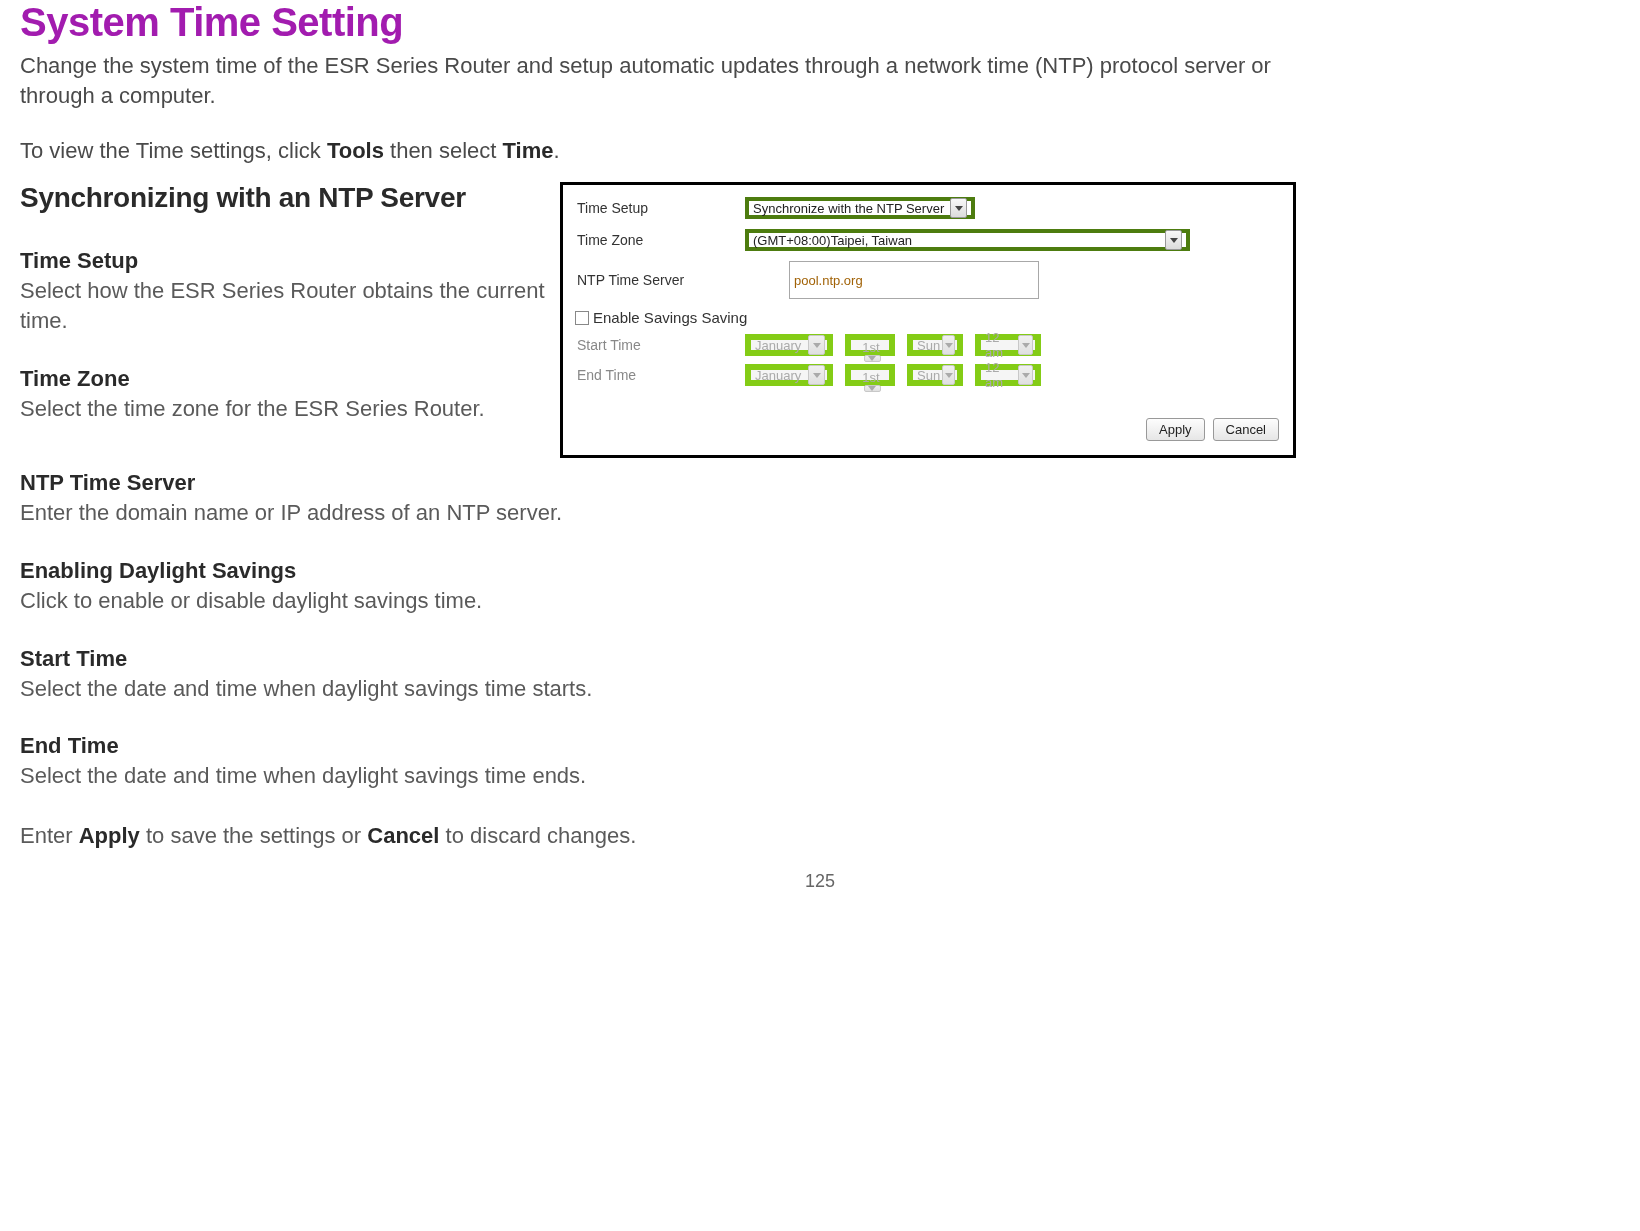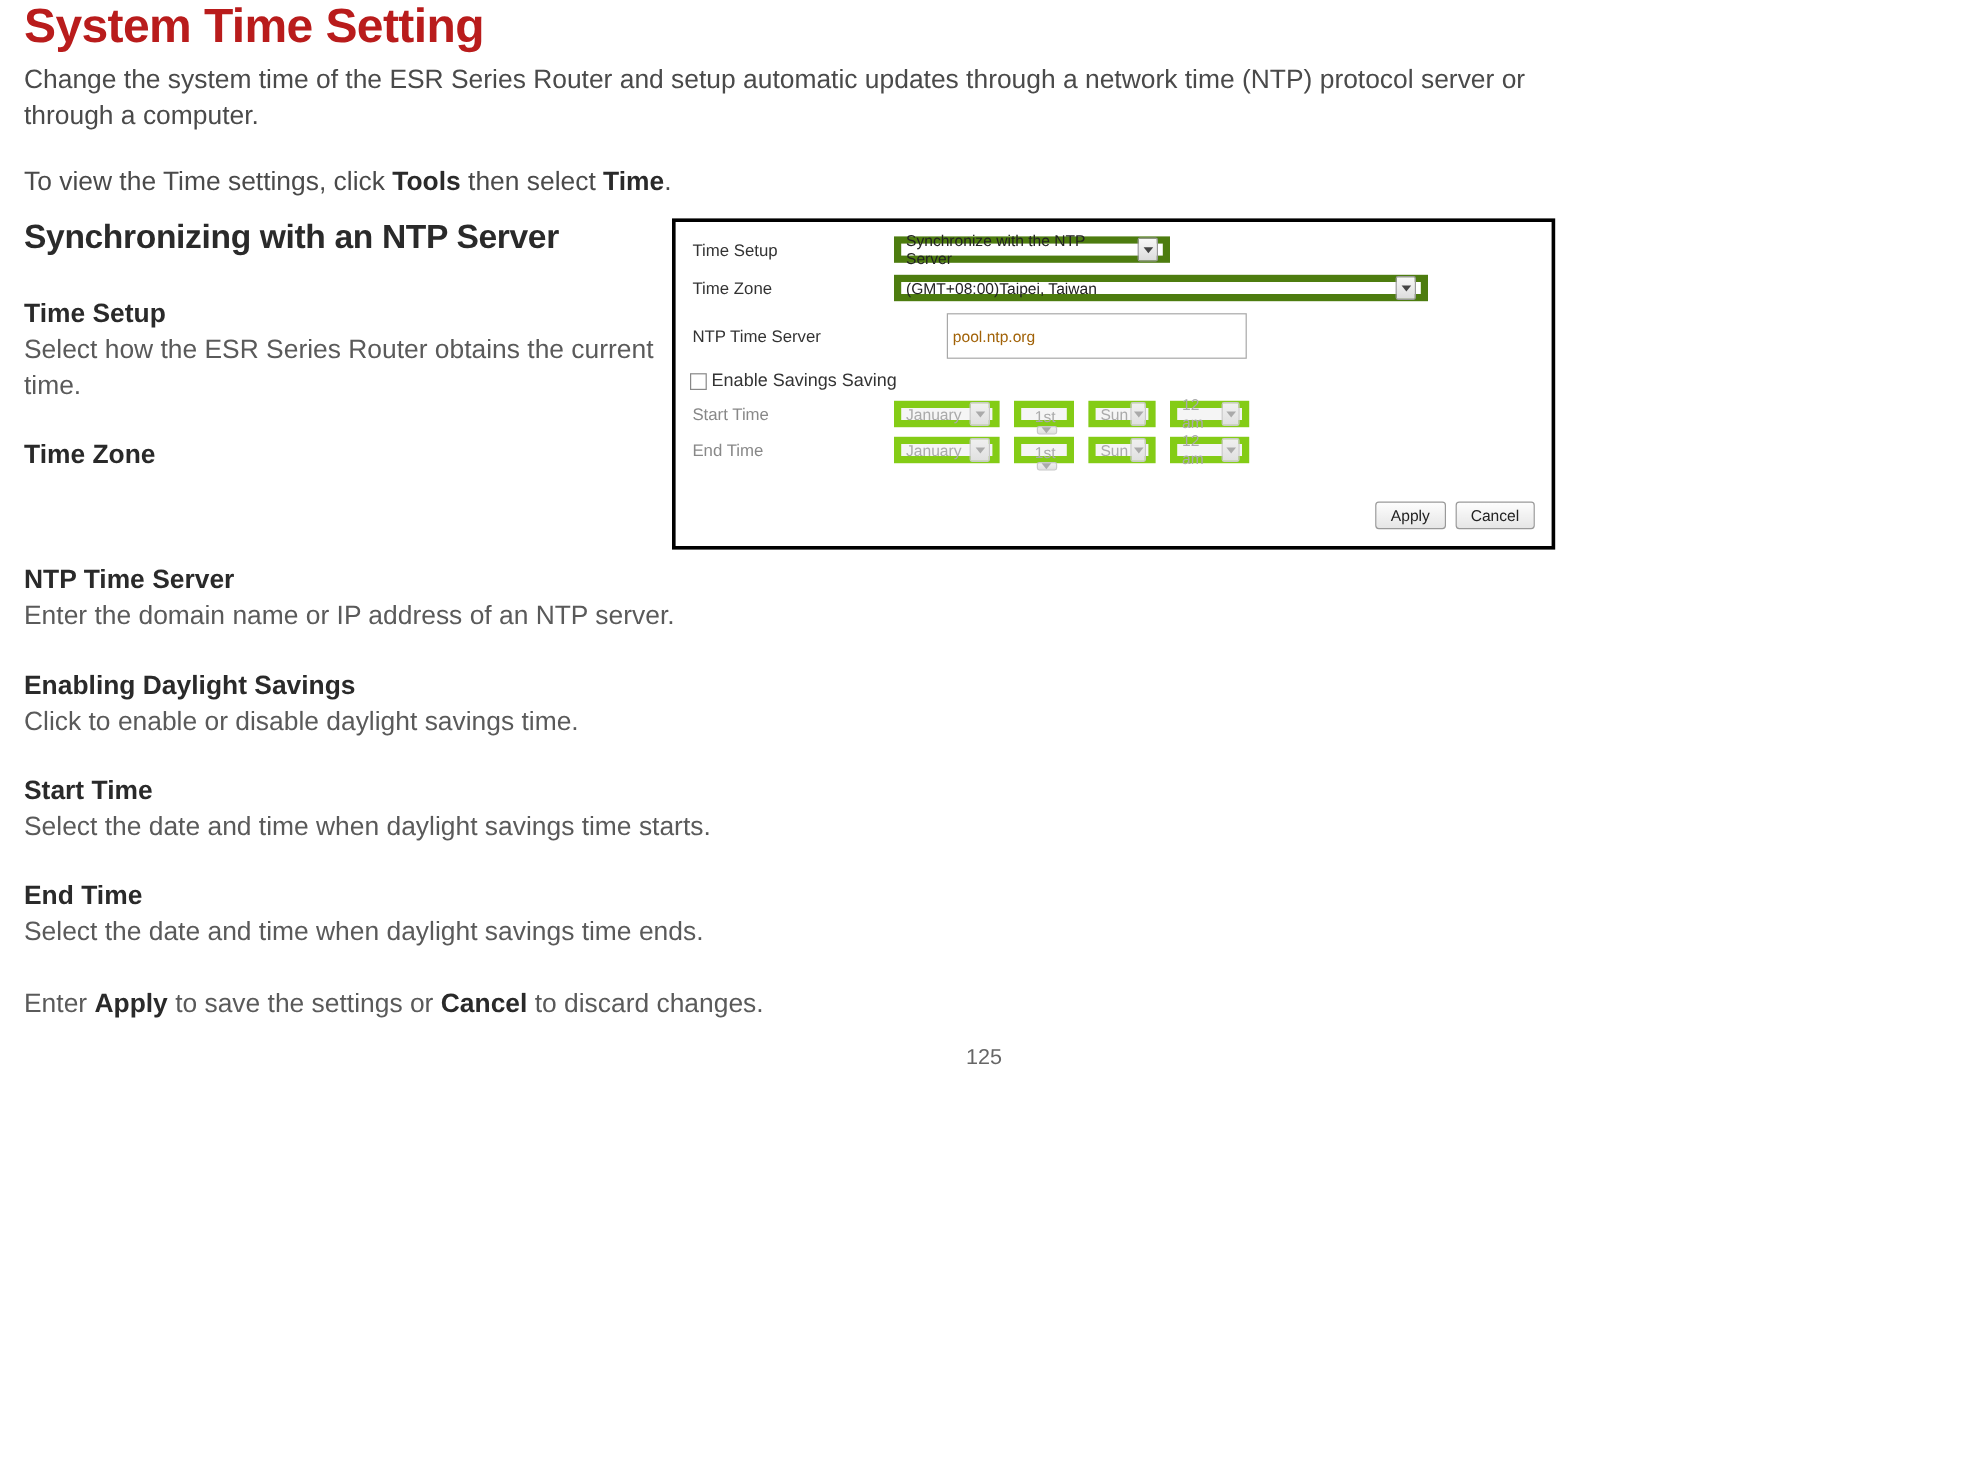--- a/index.html
+++ b/index.html
@@ -10,21 +10,21 @@
     body {
       font-family: Arial, Helvetica, sans-serif;
       background: #fff;
       width: 1640px;
       padding: 0 20px;
       color: #3a3a3a;
     }
     h1 {
       font-size: 40px;
       font-weight: bold;
-      color: #b91c1c;
+      color: #a21caf;
       margin-bottom: 6px;
       letter-spacing: -0.5px;
     }
     .intro {
       font-size: 22px;
       color: #4a4a4a;
       line-height: 1.35;
       margin-bottom: 28px;
       max-width: 1260px;
     }
@@ -83,21 +83,21 @@
       align-items: center;
       margin-bottom: 10px;
     }
     .panel-label {
       width: 170px;
       padding-left: 2px;
       color: #333;
     }
     .panel-select {
       background: #fff;
-      border: 6px solid #4d7c0f;
+      border: 4px solid #4d7c0f;
       height: 22px;
       display: inline-flex;
       align-items: center;
       padding: 0 4px;
       font-size: 13px;
       color: #222;
       position: relative;
     }
     .select-arrow {
       width: 17px;
@@ -223,20 +223,21 @@
   <div class="left-col">
     <h2>Synchronizing with an NTP Server</h2>
 
     <div class="def">
       <div class="def-title">Time Setup</div>
       <div class="def-body">Select how the ESR Series Router obtains the current time.</div>
     </div>
 
     <div class="def">
       <div class="def-title">Time Zone</div>
+      <div class="def-body">Select the time zone for the ESR Series Router.</div>
     </div>
   </div>
 
   <div class="panel">
     <div class="panel-row">
       <div class="panel-label">Time Setup</div>
       <div class="panel-select time-setup-sel">
         <span>Synchronize with the NTP Server</span>
         <span class="select-arrow">
             <span class="arrow-down"></span>

